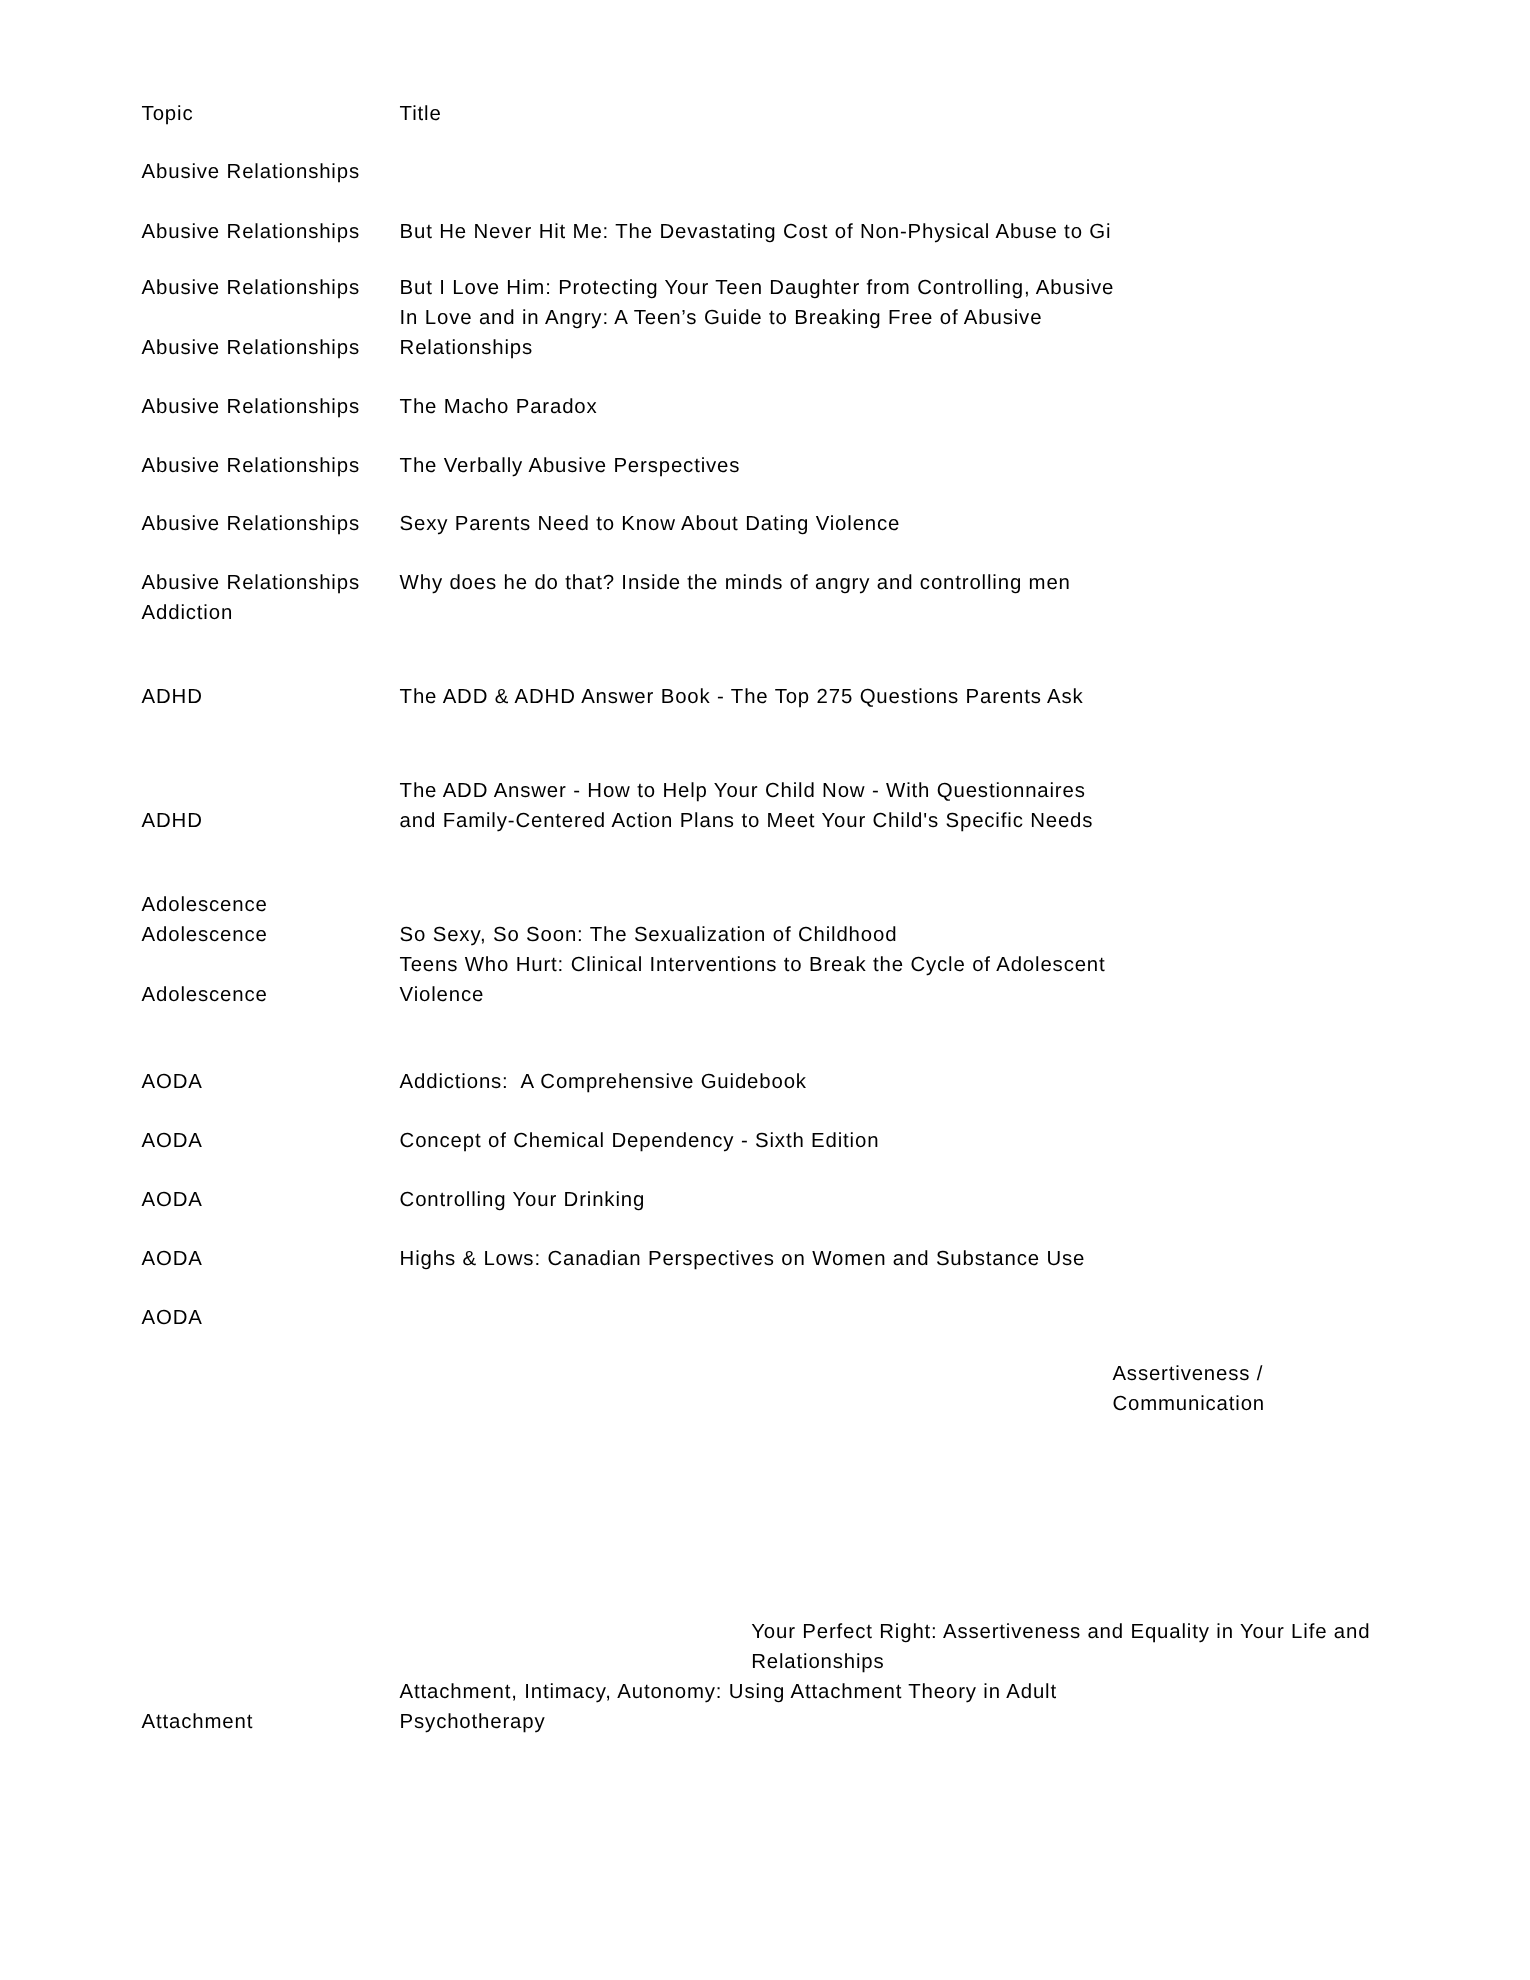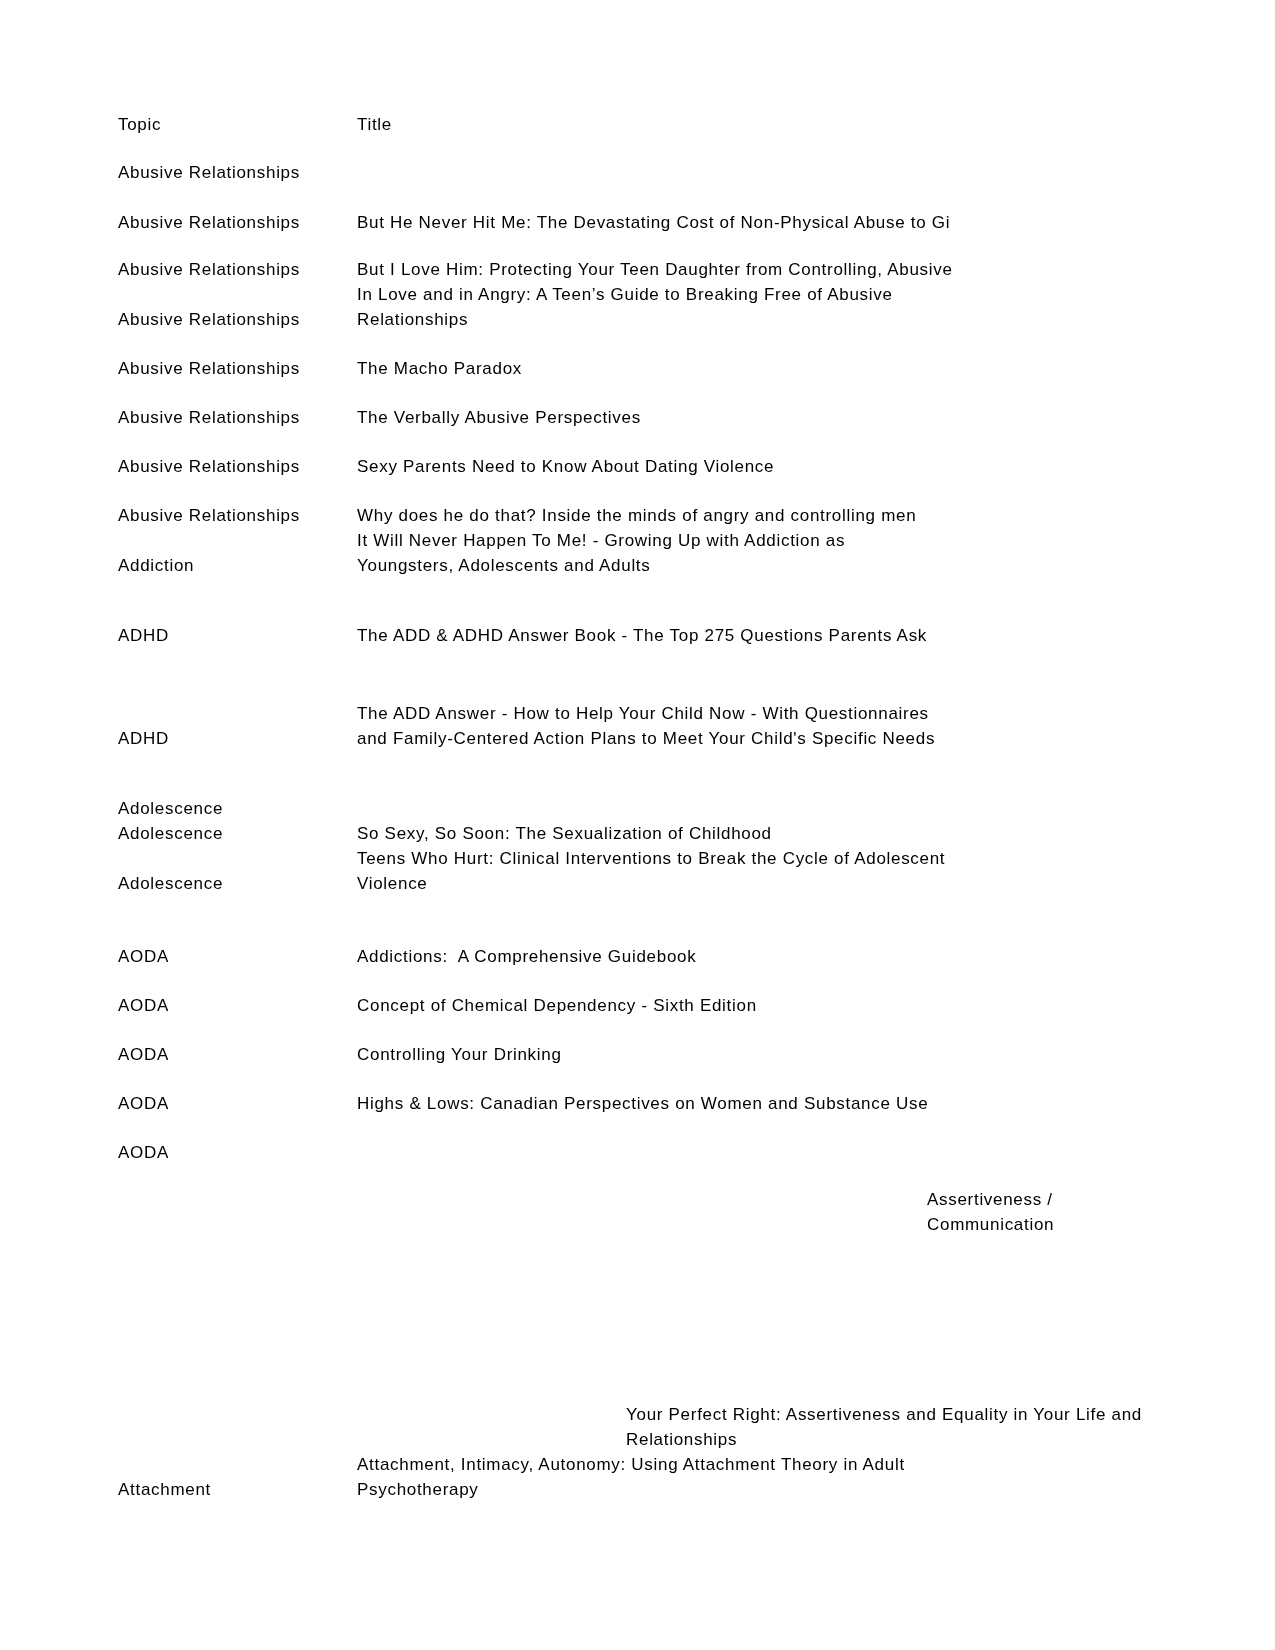--- a/index.html
+++ b/index.html
@@ -9,41 +9,40 @@
     width: 1275px;
     height: 1650px;
     overflow: hidden;
   }
   .page {
     position: relative;
     width: 1142px;
     height: 1650px;
     background: #ffffff;
     box-sizing: border-box;
-    padding-top: 112px;
+    padding-top: 82px;
     padding-left: 118px;
     font-family: "Liberation Sans", sans-serif;
     font-size: 17px;
     line-height: 25px;
     letter-spacing: 0.7px;
     color: #000000;
   }
   .hdr-row, .row {
     display: flex;
     align-items: flex-end;
   }
   .topic-col {
     width: 215px;
     flex: 0 0 215px;
     white-space: pre;
   }
   .title-col {
     flex: 0 0 auto;
     white-space: pre;
-    margin-left: 24px;
   }
   
   .row { margin-top: 24px; }
   .row:nth-child(1)  { margin-top: 23px; }
   .row:nth-child(2)  { margin-top: 25px; }
   .row:nth-child(3)  { margin-top: 22px; }
   .row:nth-child(4)  { margin-top: 0; }
   .row:nth-child(9)  { margin-top: 0; }
   .row:nth-child(10) { margin-top: 45px; }
   .row:nth-child(11) { margin-top: 53px; }
@@ -90,22 +89,20 @@
       <div class="row">
         <div class="topic-col">Abusive Relationships</div>
         <div class="title-col">Sexy Parents Need to Know About Dating Violence</div>
       </div>
       <div class="row">
         <div class="topic-col">Abusive Relationships</div>
         <div class="title-col">Why does he do that? Inside the minds of angry and controlling men</div>
       </div>
       <div class="row">
         <div class="topic-col">Addiction</div>
-        <div class="title-col">It Will Never Happen To Me! - Growing Up with Addiction as
-Youngsters, Adolescents and Adults</div>
       </div>
       <div class="row">
         <div class="topic-col">ADHD</div>
         <div class="title-col">The ADD &amp; ADHD Answer Book - The Top 275 Questions Parents Ask</div>
       </div>
       <div class="row">
         <div class="topic-col">ADHD</div>
         <div class="title-col">The ADD Answer - How to Help Your Child Now - With Questionnaires
 and Family-Centered Action Plans to Meet Your Child's Specific Needs</div>
       </div>

